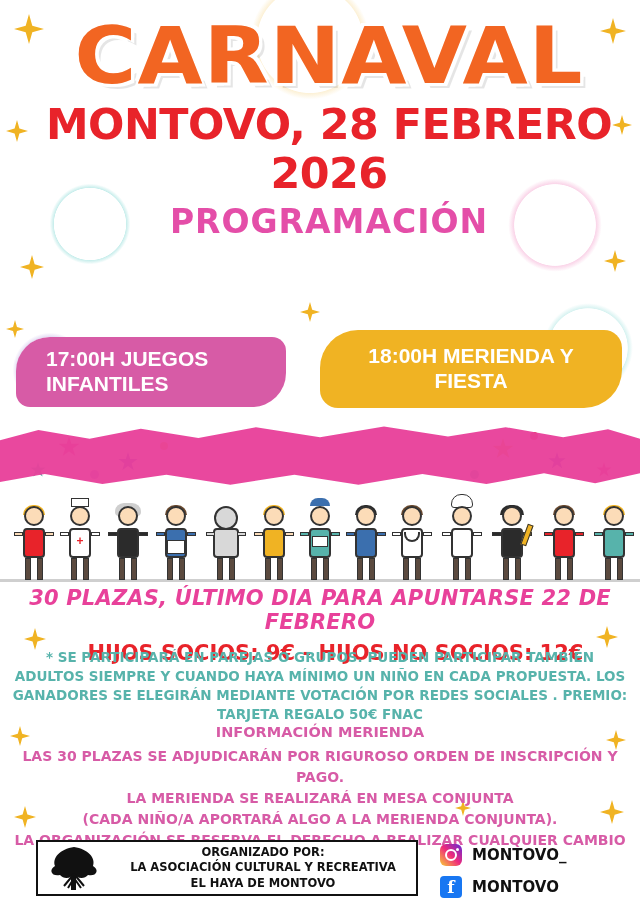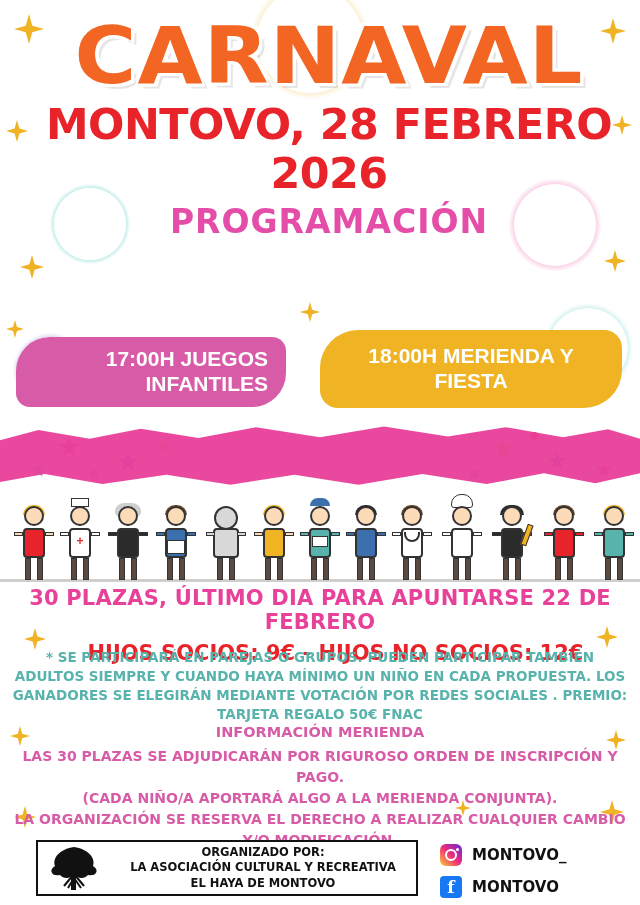--- a/index.html
+++ b/index.html
@@ -92,21 +92,21 @@
     background: #57b3ab;
     border-radius: 14px;
     font-size: 21px;
   }
   .b2 {
     top: 337px; left: 16px; width: 270px; height: 70px;
     background: #d75ba6;
     border-radius: 34px 14px 34px 14px;
     font-size: 21px;
   }
-  .b2 .inner { width: 100%; text-align: right; padding-left: 12px; }
+  .b2 .inner { width: 100%; text-align: left; padding-left: 12px; }
   .b3 {
     top: 330px; left: 320px; width: 302px; height: 78px;
     background: #f0b323;
     border-radius: 38px 18px 38px 18px;
     font-size: 21px;
   }
 
   
   .wave-band {
     position: absolute;
@@ -194,20 +194,21 @@
     position: absolute;
     top: 586px; left: 0; width: 640px;
     text-align: center;
   }
   .price1 {
     font-family: "DejaVu Sans", sans-serif;
     font-weight: bold;
     font-size: 21px;
     color: #e8419a;
     letter-spacing: 0.2px;
+    font-style: italic;
   }
   .price2 {
     margin-top: 7px;
     font-family: "DejaVu Sans", sans-serif;
     font-weight: bold;
     font-size: 21px;
     color: #e8232a;
     margin-left: 31px;
   }
 
@@ -503,20 +504,21 @@
   <div class="price-wrap">
     <div class="price1">30 PLAZAS, ÚLTIMO DIA PARA APUNTARSE 22 DE FEBRERO</div>
     <div class="price2">HIJOS SOCIOS: 9€ - HIJOS NO SOCIOS: 12€</div>
   </div>
 
   <div class="notes">* SE PARTICIPARÁ EN PAREJAS O GRUPOS. PUEDEN PARTICIPAR TAMBIÉN ADULTOS SIEMPRE Y CUANDO HAYA MÍNIMO UN NIÑO EN CADA PROPUESTA. LOS GANADORES SE ELEGIRÁN MEDIANTE VOTACIÓN POR REDES SOCIALES . PREMIO: TARJETA REGALO 50€ FNAC</div>
 
   <div class="info-head">INFORMACIÓN MERIENDA</div>
   <div class="info-body">
     <div>LAS 30 PLAZAS SE ADJUDICARÁN POR RIGUROSO ORDEN DE INSCRIPCIÓN Y PAGO.</div>
+    <div>LA MERIENDA SE REALIZARÁ EN MESA CONJUNTA</div>
     <div>(CADA NIÑO/A APORTARÁ ALGO A LA MERIENDA CONJUNTA).</div>
     <div>LA ORGANIZACIÓN SE RESERVA EL DERECHO A REALIZAR CUALQUIER CAMBIO Y/O MODIFICACIÓN.</div>
   </div>
 
   <div class="org-box">
     <div class="org-logo">
       <svg width="60" height="48" viewBox="0 0 60 48" aria-hidden="true">
         <rect x="27" y="28" width="5" height="18" fill="#111"></rect>
         <path d="M30 3 C16 5, 8 14, 11 22 C4 26, 8 33, 16 31 C20 36, 28 34, 30 30 C32 34, 40 36, 44 31 C52 33, 56 26, 49 22 C52 14, 44 5, 30 3 Z" fill="#111"></path>
         <path d="M30 30 L20 42 M30 30 L40 42 M30 34 L24 44 M30 34 L37 44" stroke="#111" stroke-width="2" fill="none"></path>

